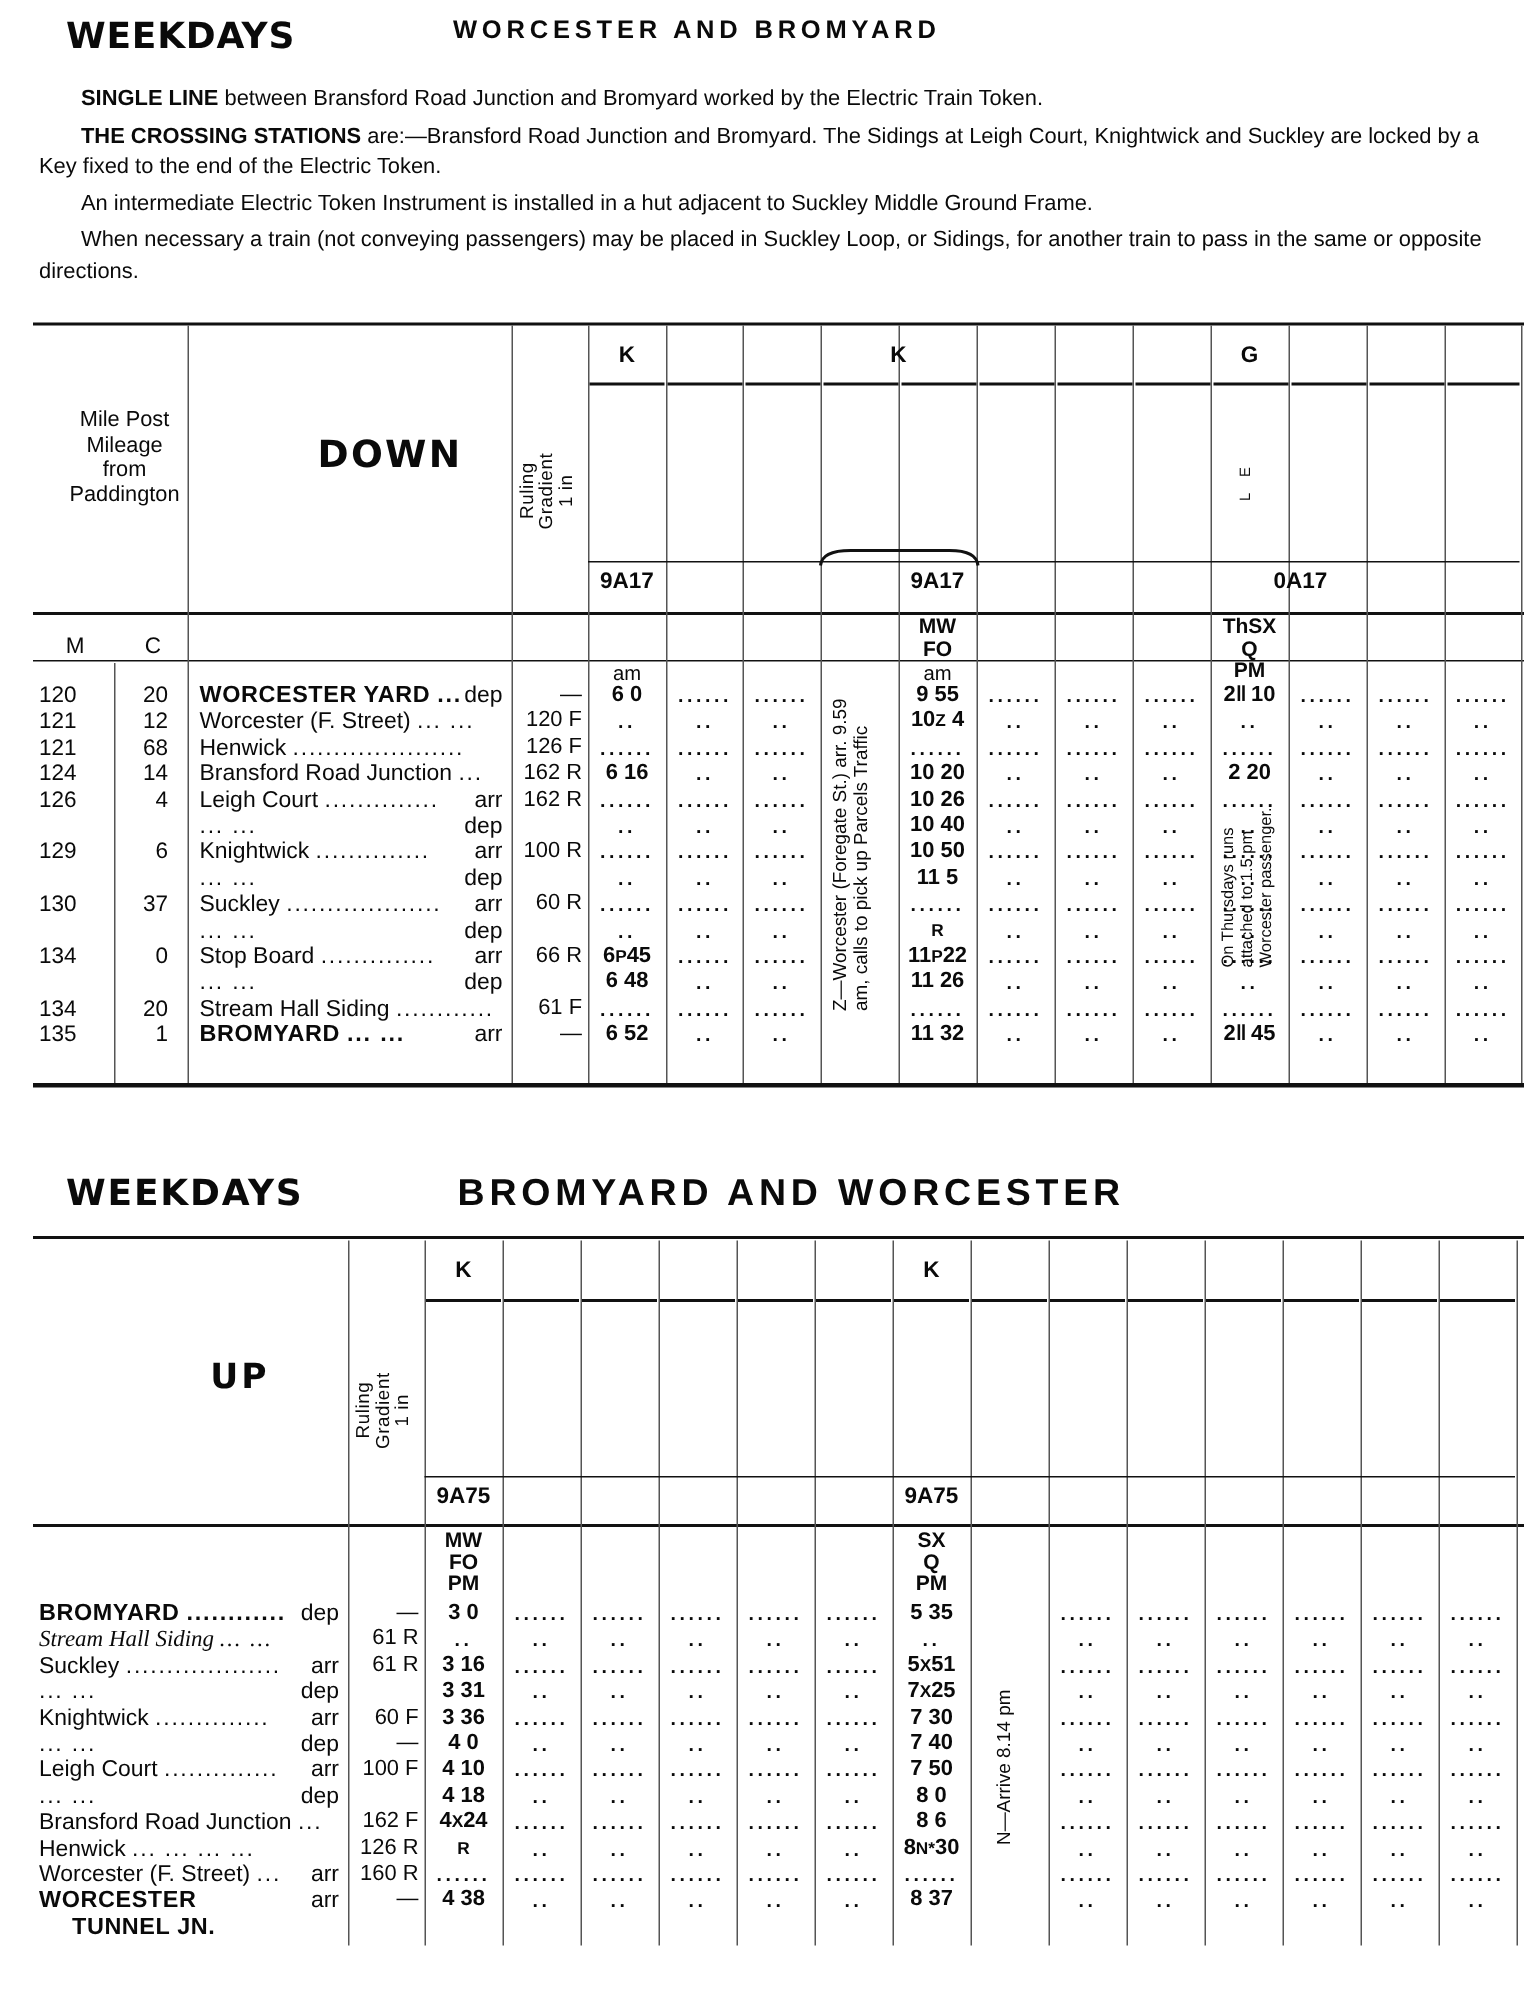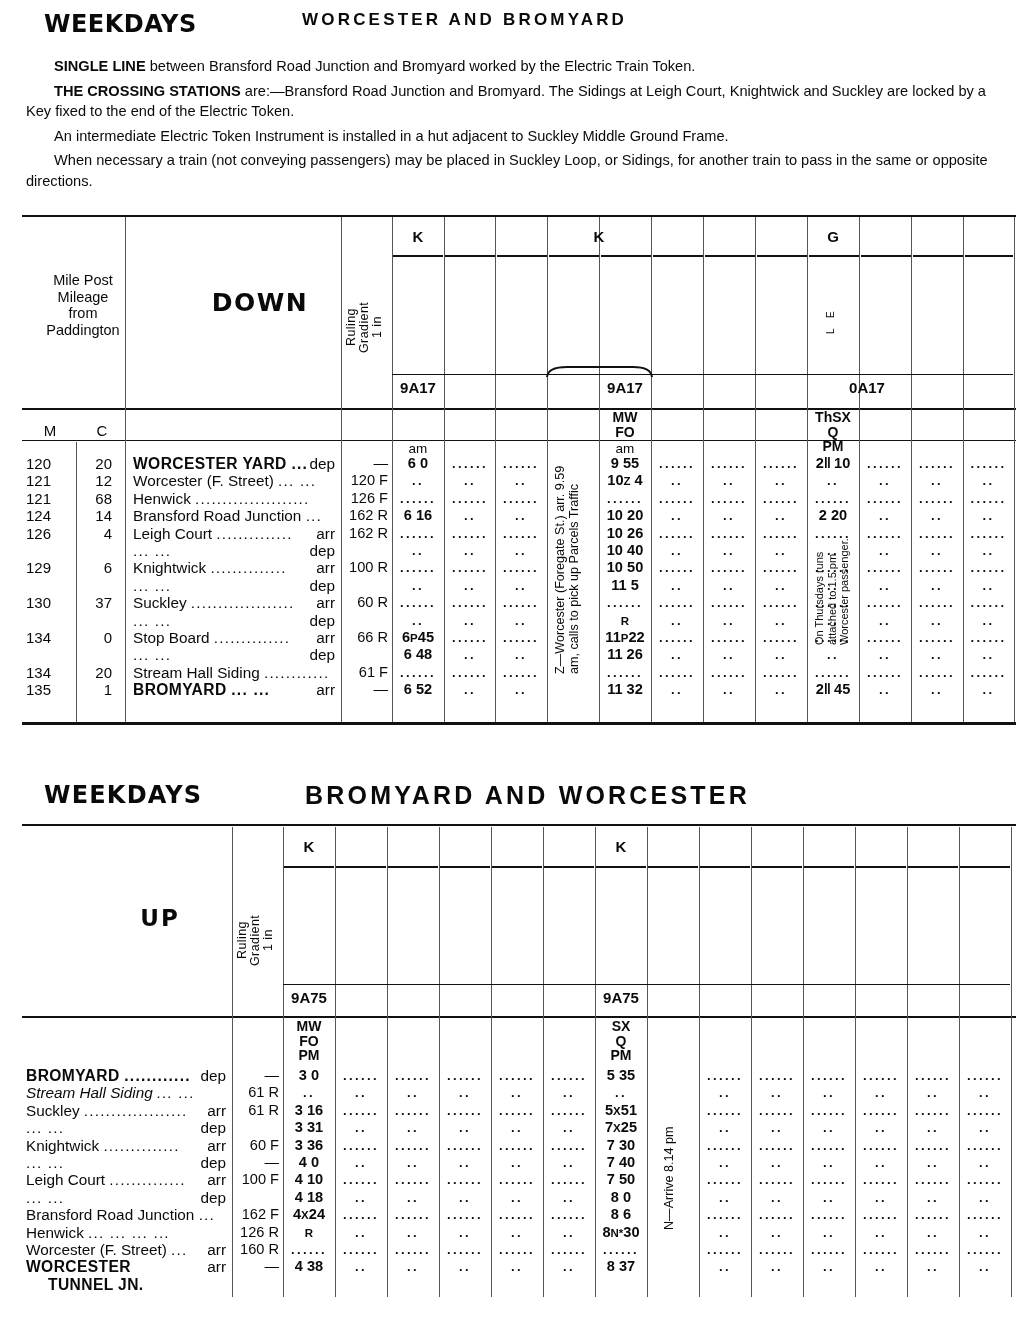--- a/index.html
+++ b/index.html
@@ -82,21 +82,21 @@
 
   
   .cellhead{position:absolute;text-align:center;font-weight:bold;font-size:14px;line-height:14.5px;}
   .am{font-weight:normal;font-size:13.5px;}
 
   
   .stlist{position:absolute;font-size:15.3px;line-height:17.4px;}
   .strow{position:relative;height:17.4px;white-space:nowrap;}
   .stname{position:absolute;left:0;}
   .stname.bold{font-weight:bold;letter-spacing:0.4px;font-size:15.6px;}
-  .stname.ital{font-style:italic;}
+  .stname.ital{font-style:italic;font-family:Liberation Serif, serif;}
   .dots{letter-spacing:1.2px;}
   .stad{position:absolute;right:0;}
 
   
   .milecol{position:absolute;font-size:15px;line-height:17.4px;}
   .mrow{height:17.4px;position:relative;}
   .mm{position:absolute;left:0;width:36px;text-align:left;}
   .cc{position:absolute;left:56px;width:30px;text-align:right;}
 
   

